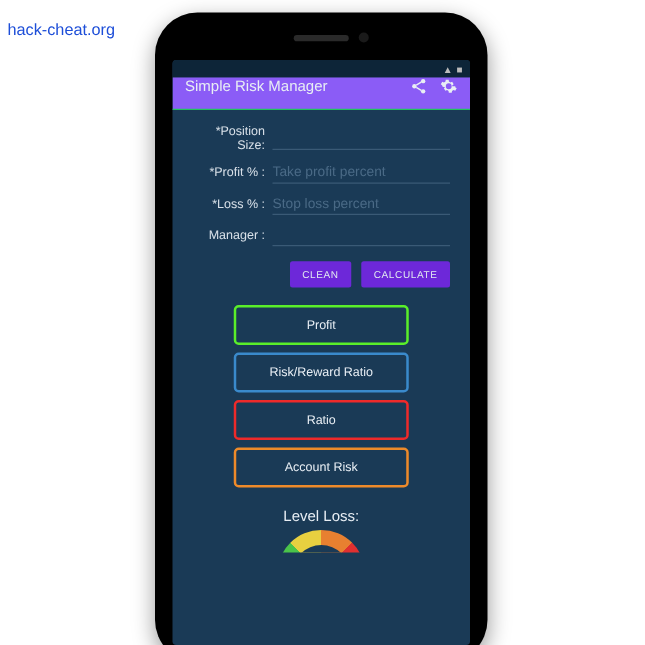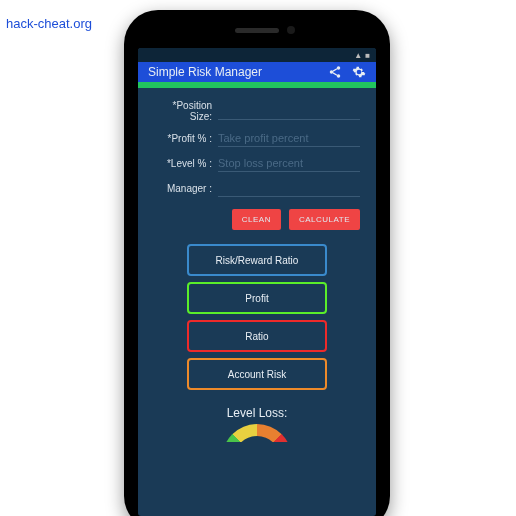--- a/index.html
+++ b/index.html
@@ -75,25 +75,25 @@
       background: #0d2538;
       display: flex;
       justify-content: flex-end;
       align-items: center;
       padding: 0 6px;
       gap: 3px;
     }
     .statusbar span { color: #bbb; font-size: 8px; }
     .titlebar {
       height: 26px;
-      background: #1d4ed8;
-      display: flex;
-      align-items: center;
+      background: #8b5cf6;
+      display: flex;
+      align-items: flex-start;
       padding: 0 10px;
-      border-bottom: 6px solid #22c55e;
+      border-bottom: 1px solid #22c55e;
     }
     .titlebar-text {
       flex: 1;
       color: #e8eef4;
       font-size: 12px;
       font-weight: 500;
     }
     .titlebar-icon {
       color: #e8eef4;
       margin-left: 10px;
@@ -129,21 +129,21 @@
     .form-input::placeholder {
       color: #4a6a86;
     }
     .button-row {
       display: flex;
       justify-content: flex-end;
       gap: 8px;
       margin: 12px 0 14px 0;
     }
     .btn {
-      background: #ef4444;
+      background: #6d28d9;
       color: #e0e8f0;
       border: none;
       padding: 6px 10px;
       font-size: 8px;
       letter-spacing: 0.5px;
       cursor: pointer;
       border-radius: 2px;
     }
     .result-boxes {
       display: flex;
@@ -236,37 +236,37 @@
           <div class="form-label">*Position Size:</div>
           <input class="form-input" placeholder="" style="">
         </div>
 
         <div class="form-row">
           <div class="form-label">*Profit % :</div>
           <input class="form-input" placeholder="Take profit percent" style="">
         </div>
 
         <div class="form-row">
-          <div class="form-label">*Level % :</div>
+          <div class="form-label">*Loss % :</div>
           <input class="form-input" placeholder="Stop loss percent" style="">
         </div>
 
         <div class="form-row">
           <div class="form-label">Manager :</div>
           <input class="form-input" placeholder="" style="">
         </div>
 
         <div class="button-row">
           <button class="btn">CLEAN</button>
           <button class="btn">CALCULATE</button>
         </div>
 
         <div class="result-boxes">
+          <div class="result-box box-green">Profit</div>
           <div class="result-box box-blue">Risk/Reward Ratio</div>
-          <div class="result-box box-green">Profit</div>
           <div class="result-box box-red">Ratio</div>
           <div class="result-box box-orange">Account Risk</div>
         </div>
 
         <div class="level-risk">Level Loss:</div>
         <div class="gauge">
           <div class="gauge-arc"></div>
         </div>
 
       </div>

